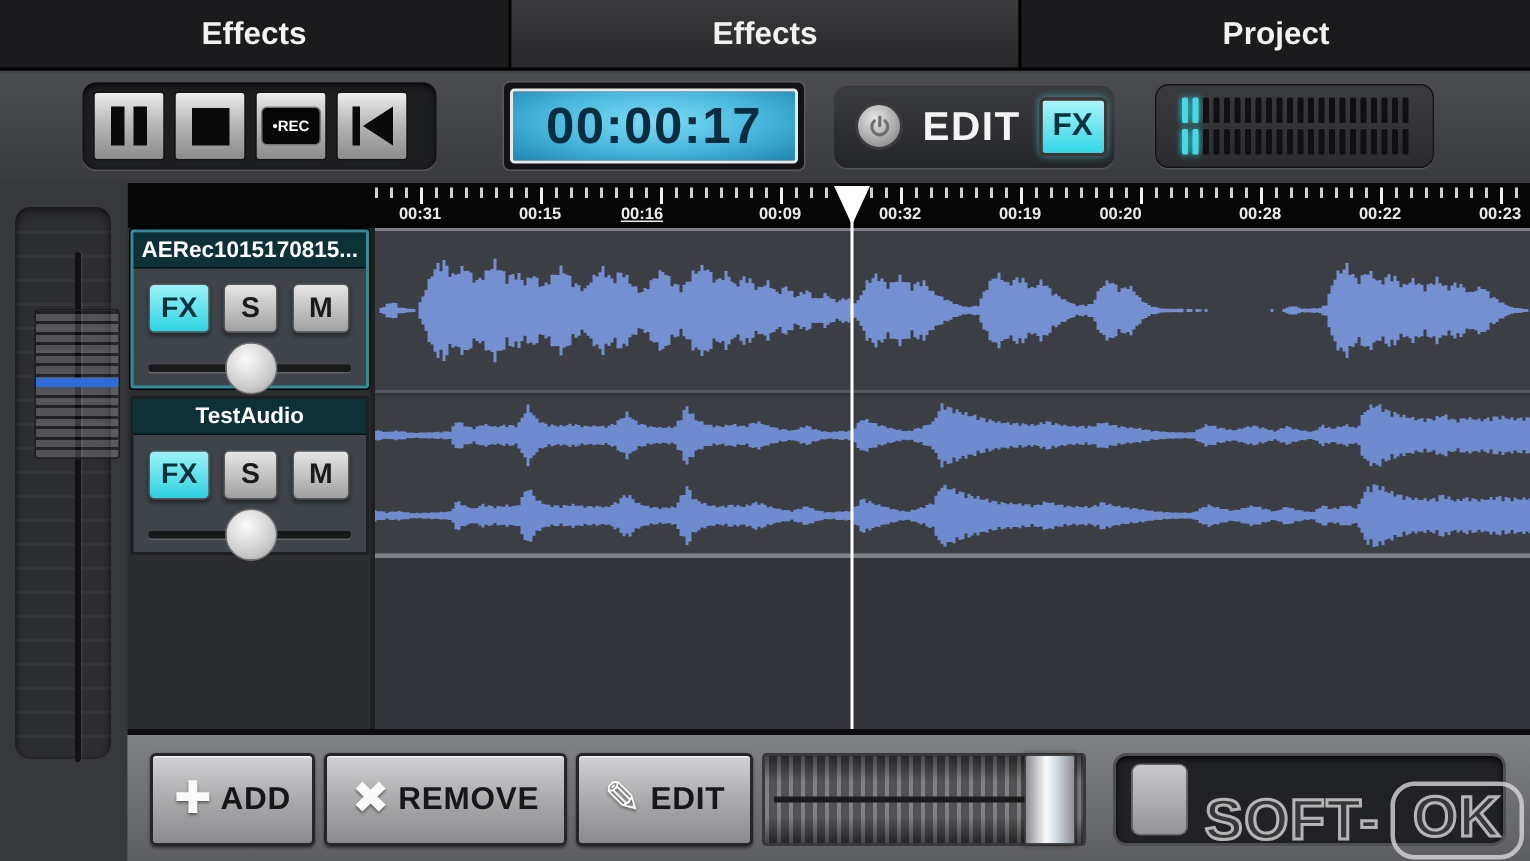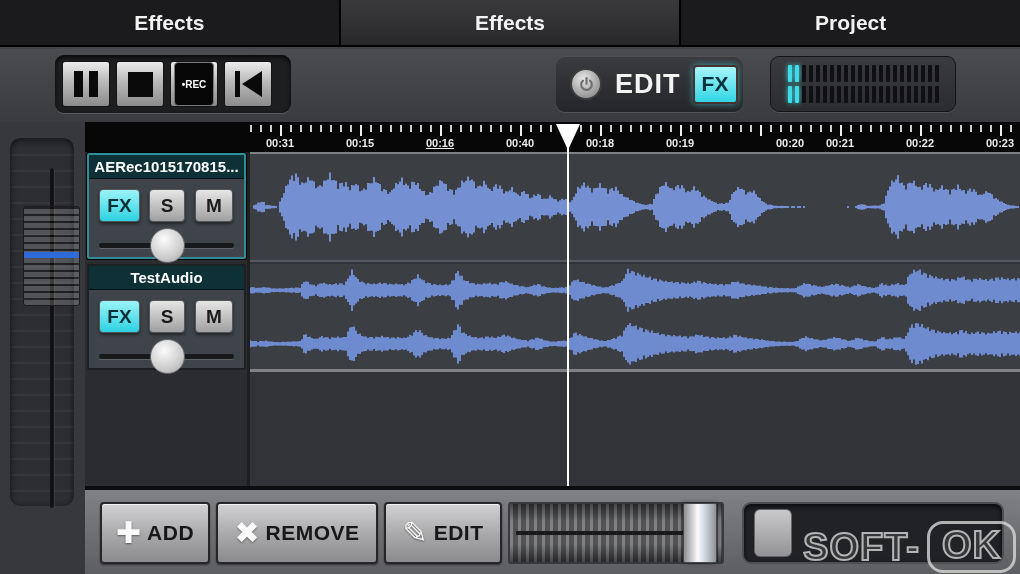--- a/index.html
+++ b/index.html
@@ -17,21 +17,21 @@
 
   
   #toolbar { left:0; top:49px; width:1020px; height:73px; background:linear-gradient(180deg,#4b4c50,#3a3b3f); }
   #transport { left:55px; top:6px; width:236px; height:58px; background:#1d1e20; border-radius:9px;
     display:flex; align-items:center; gap:6px; padding:0 7px; box-shadow:0 1px 0 rgba(255,255,255,.15), inset 0 2px 4px rgba(0,0,0,.8); }
   .tbtn { width:48px; height:46px; border:1px solid #141414; border-radius:3px;
     background:linear-gradient(180deg,#ececec,#b9b9b9 45%,#8b8b8b);
     display:flex; align-items:center; justify-content:center; position:relative; }
   .pause-bar { width:9px; height:26px; background:#0a0a0a; display:inline-block; margin:0 3px; }
   .stop-sq { width:25px; height:25px; background:#0a0a0a; }
-  .rec-inner { width:40px; height:44px; background:#060606; border:1px solid #777; border-radius:4px;
+  .rec-inner { width:40px; height:26px; background:#060606; border:1px solid #777; border-radius:4px;
     color:#fff; font-size:10px; font-weight:bold; display:flex; align-items:center; justify-content:center; letter-spacing:0; }
   .skip-bar { width:5px; height:26px; background:#0a0a0a; margin-right:2px; }
   .skip-tri { width:0; height:0; border-top:13px solid transparent; border-bottom:13px solid transparent; border-right:20px solid #0a0a0a; }
 
   #timebox { left:335px; top:5px; width:202px; height:60px; background:#131315; border:1px solid #5a5b5e; border-radius:5px; padding:4px; }
   #timeframe { width:100%; height:100%; border:2px solid #e9e9e9; border-radius:3px;
     background:radial-gradient(ellipse at 50% 42%, #7edcf4 0%, #46b6dc 55%, #1f85b0 100%);
     display:flex; align-items:center; justify-content:center; }
   #timetext { color:#0b2c3e; font-size:34px; font-weight:bold; letter-spacing:1px; }
 
@@ -151,20 +151,25 @@
       </div>
       <div class="tbtn">
         <span class="rec-inner">•REC</span>
       </div>
       <div class="tbtn">
         <span class="skip-bar"></span>
           <span class="skip-tri"></span>
       </div>
     </div>
 
+    <div id="timebox" class="abs">
+      <div id="timeframe">
+        <span id="timetext">00:00:17</span>
+      </div>
+    </div>
 
     <div id="livepanel" class="abs">
       <div id="powerbtn">
         <svg width="17" height="17" viewBox="0 0 24 24">
           <path d="M12 3v8" stroke="#6e6e6e" stroke-width="3" fill="none" stroke-linecap="round"></path>
           <path d="M7 6.5a7.5 7.5 0 1 0 10 0" stroke="#6e6e6e" stroke-width="3" fill="none" stroke-linecap="round"></path>
         </svg>
       </div>
       <span id="livelabel">EDIT</span>
       <div id="fxtoggle">FX</div>
@@ -294,26 +299,26 @@
         <div class="tick" style="left: 690px;"></div>
         <div class="tick" style="left: 700px;"></div>
         <div class="tick" style="left: 710px;"></div>
         <div class="tick" style="left: 720px;"></div>
         <div class="tick" style="left: 730px;"></div>
         <div class="tick" style="left: 740px;"></div>
         <div class="tick major" style="left: 750px;"></div>
         <div class="tick" style="left: 760px;"></div>
         <div class="tick-label" style="left: 30px;">00:31</div>
         <div class="tick-label" style="left: 110px;">00:15</div>
-        <div class="tick-label" style="left: 190px; text-decoration: underline;">00:16</div>
-        <div class="tick-label" style="left: 270px;">00:40</div>
-        <div class="tick-label" style="left: 350px;">00:18</div>
+        <div class="tick-label" style="left: 178px; text-decoration: underline;">00:16</div>
+        <div class="tick-label" style="left: 270px;">00:09</div>
+        <div class="tick-label" style="left: 350px;">00:32</div>
         <div class="tick-label" style="left: 430px;">00:19</div>
-        <div class="tick-label" style="left: 540px; text-align: center;">00:20</div>
-        <div class="tick-label" style="left: 590px;">00:21</div>
+        <div class="tick-label" style="left: 497px; text-align: center;">00:20</div>
+        <div class="tick-label" style="left: 590px;">00:28</div>
         <div class="tick-label" style="left: 670px;">00:22</div>
         <div class="tick-label" style="left: 750px;">00:23</div>
       </div>
   </div>
 
   <div id="faderpanel" class="abs">
     <div id="fadergroove">
       <div id="faderslot"></div>
       <div id="faderhandle" style="top: 68.32px;">
         <div id="faderstripe"></div>

